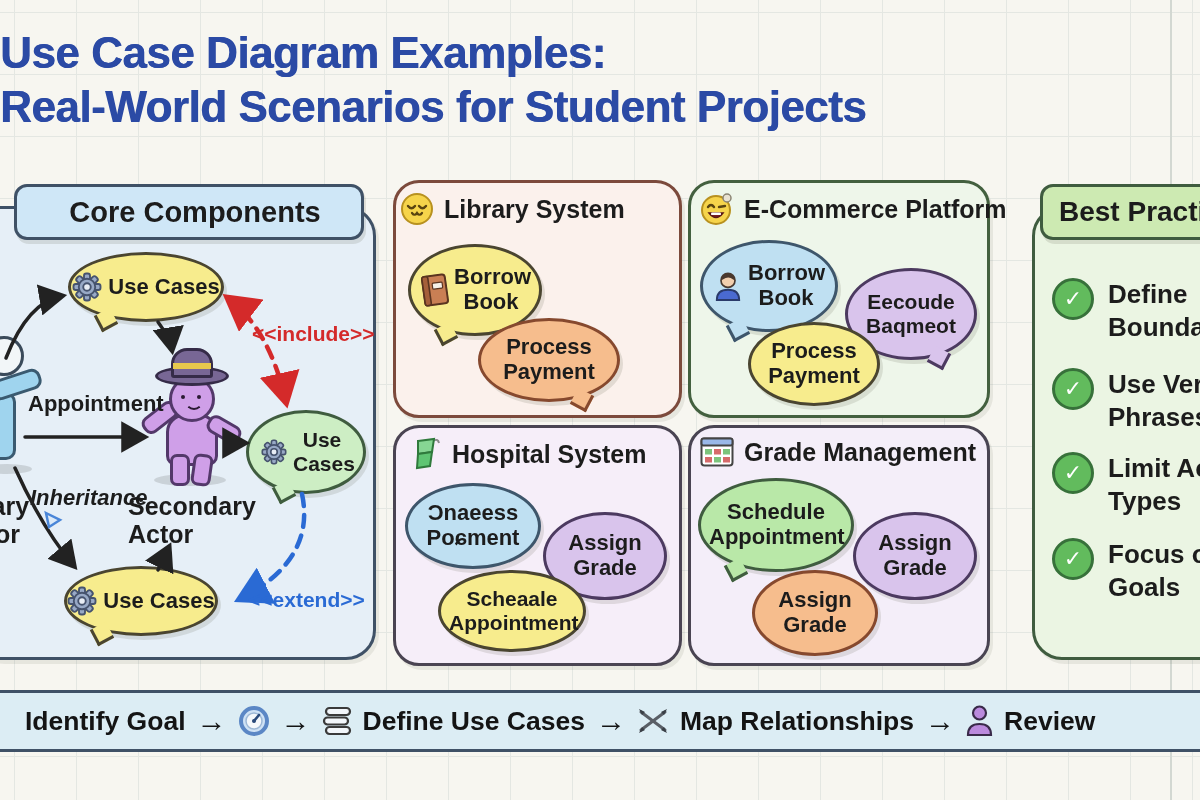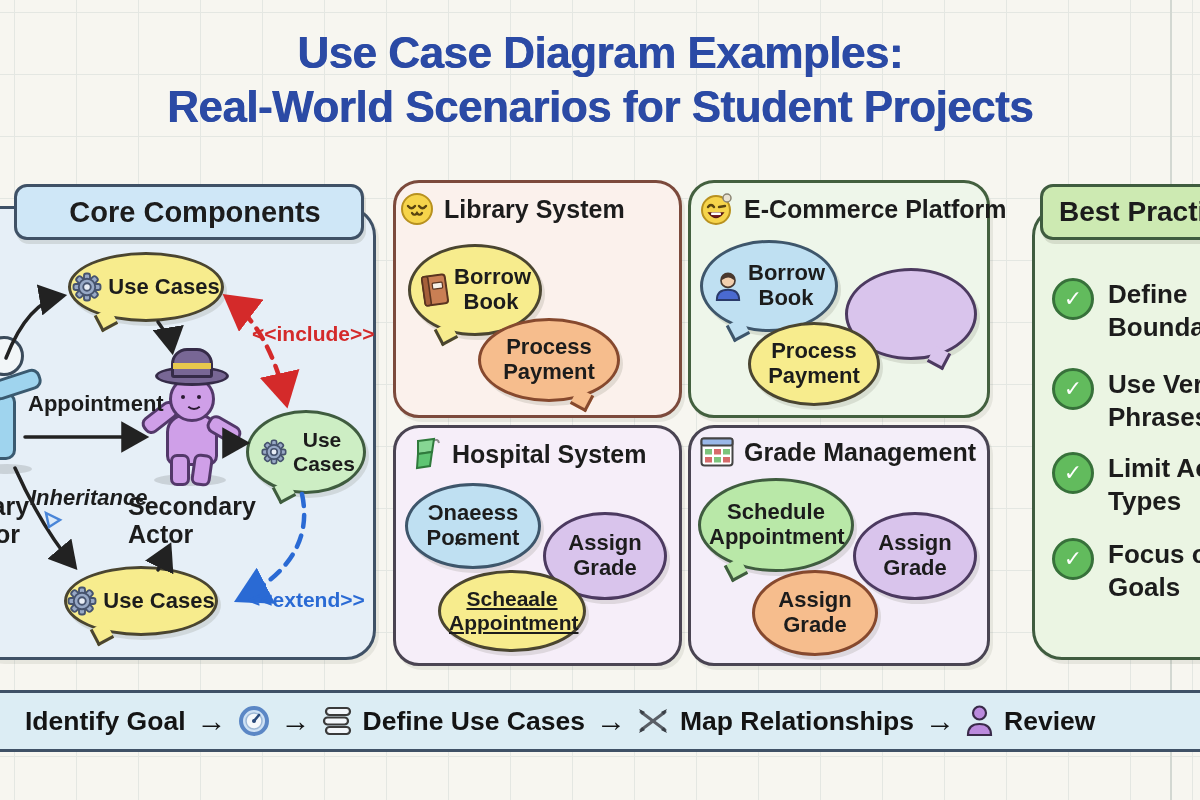--- a/index.html
+++ b/index.html
@@ -7,21 +7,21 @@
        font-family:"Liberation Sans","DejaVu Sans",sans-serif;
        background:#f7f6f0;}
   #canvas{position:relative;width:1200px;height:800px;overflow:hidden;
     background-image:
       linear-gradient(#e4e7e2 1px, transparent 1px),
       linear-gradient(90deg,#e4e7e2 1px, transparent 1px);
     background-size:62px 62px;background-position:14px 12px;}
   .vmargin{position:absolute;left:1170px;top:0;width:2px;height:800px;background:#d3d8d2;z-index:0;}
 
   
-  .title{position:absolute;top:26px;left:0;width:1200px;text-align:center;z-index:2;
+  .title{position:absolute;top:26px;left:0;width:1200px;text-align:left;z-index:2;
          color:#2b4aa5;font-weight:bold;font-size:44px;line-height:1.22;letter-spacing:-.5px;
          text-shadow:.6px 0 0 #2b4aa5;}
 
   
   .panel{position:absolute;border:3.5px solid #3f5166;border-radius:30px;z-index:1;
          box-shadow:3px 4px 0 rgba(90,90,70,.10);}
   .chip{position:absolute;z-index:2;border:3px solid #3f5166;border-radius:13px;
         display:flex;align-items:center;justify-content:center;
         font-weight:bold;font-size:29px;color:#1c1c1c;
         box-shadow:2px 4px 0 rgba(90,90,70,.15);padding-left:12px;}
@@ -233,20 +233,21 @@
   <div class="bubble b-blue" style="left:700px;top:240px;width:132px;height:86px;font-size:22px;">
     <svg width="28" height="32" viewBox="0 0 30 34">
       <path d="M3,32 q0,-11 12,-11 q12,0 12,11 z" fill="#4a6ad0" stroke="#2a3a6a" stroke-width="2"></path>
       <circle cx="15" cy="11" r="7.5" fill="#f2cfae" stroke="#4a3a30" stroke-width="1.8"></circle>
       <path d="M7.5,11 a7.5,7.5 0 0 1 15,0 l-2,-1 q-5,-4 -11,0 z" fill="#4a382e"></path>
     </svg>
     <span class="btxt" style="width:76px;">Borrow Book</span>
     <span class="tail"></span>
   </div>
   <div class="bubble b-purple" style="left:845px;top:268px;width:126px;height:86px;font-size:21px;">
+    <span class="btxt" style="width:100px;">Eecoude Baqmeot</span>
     <span class="tail right"></span>
   </div>
   <div class="bubble b-yellow" style="left:748px;top:322px;width:126px;height:78px;font-size:22px;">
     <span class="btxt" style="width:96px;">Process Payment</span>
   </div>
 
   <div class="panel" style="left:393px;top:425px;width:283px;height:235px;background:#f6eef9;border-color:#4a4452;border-radius:26px;"></div>
   <div class="phead" style="left:412px;top:437px;">
     <svg width="30" height="34" viewBox="0 0 30 34">
       <path d="M21,4 q5,-3 6,2" fill="none" stroke="#8a8a8a" stroke-width="2"></path>
@@ -255,21 +256,21 @@
     </svg>
     <span>Hospital System</span>
   </div>
   <div class="bubble b-blue" style="left:405px;top:483px;width:130px;height:80px;font-size:22px;">
     <span class="btxt" style="width:100px;">Ɔnaeess Poɕment</span>
   </div>
   <div class="bubble b-purple" style="left:543px;top:512px;width:118px;height:82px;font-size:22px;">
     <span class="btxt" style="width:84px;">Assign Grade</span>
   </div>
   <div class="bubble b-yellow" style="left:438px;top:570px;width:142px;height:76px;font-size:21px;">
-    <span class="btxt" style="width:126px;text-decoration:underline;">Scheaale Appointment</span>
+    <span class="btxt" style="width:126px;">Scheaale Appointment</span>
   </div>
 
   <div class="panel" style="left:688px;top:425px;width:296px;height:235px;background:#f4eef9;border-color:#494452;border-radius:26px;"></div>
   <div class="phead" style="left:700px;top:437px;">
     <svg width="34" height="30" viewBox="0 0 34 30">
       <rect x="1.5" y="1.5" width="31" height="27" rx="3" fill="#fff" stroke="#444" stroke-width="2"></rect>
       <rect x="1.5" y="1.5" width="31" height="7" rx="2" fill="#9ab8e8" stroke="#444" stroke-width="2"></rect>
       <rect x="5" y="12" width="7" height="5.5" fill="#7cc47c"></rect>
         <rect x="14" y="12" width="7" height="5.5" fill="#d66a6a"></rect>
       <rect x="5" y="20" width="7" height="5.5" fill="#d66a6a"></rect>

